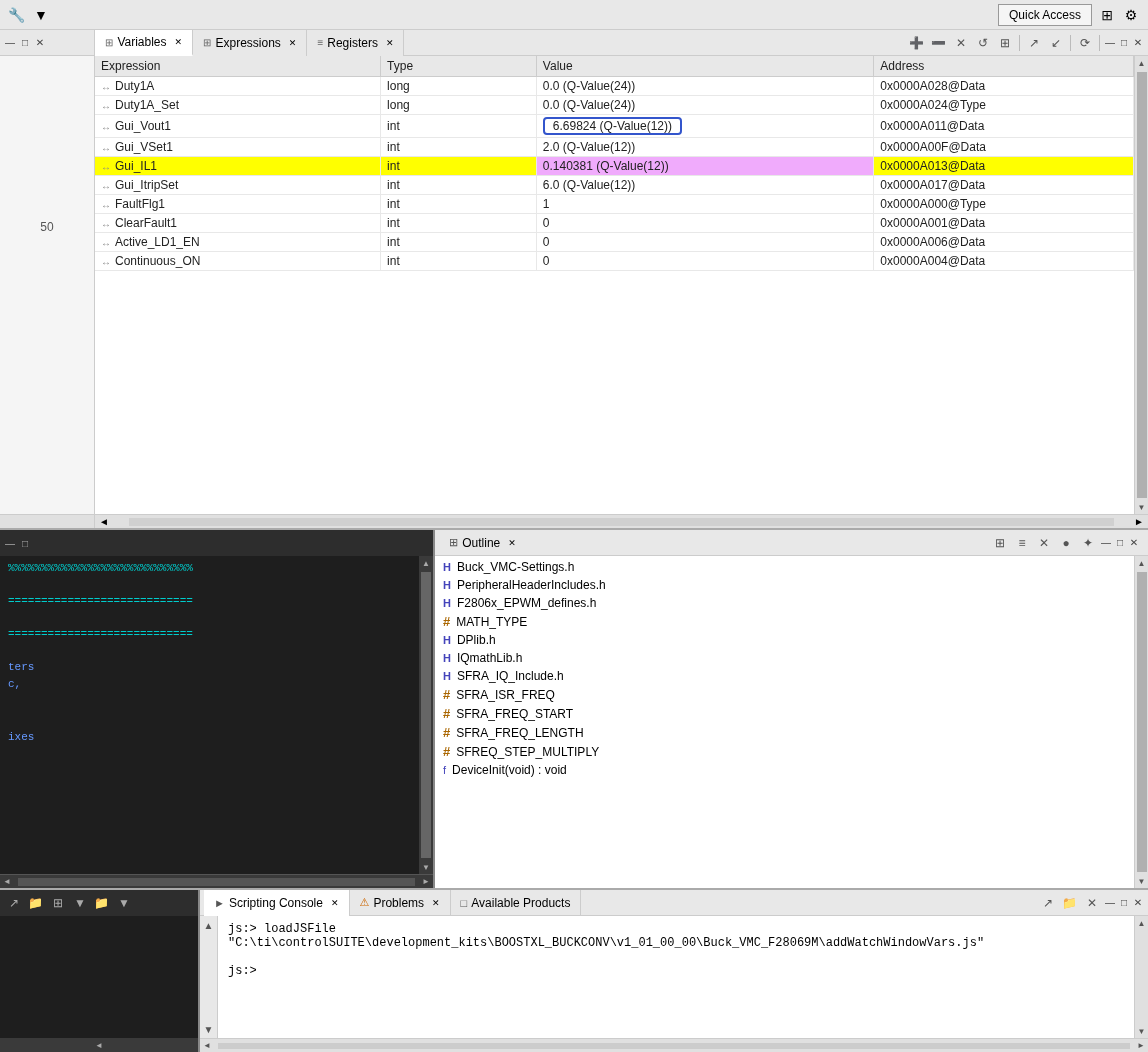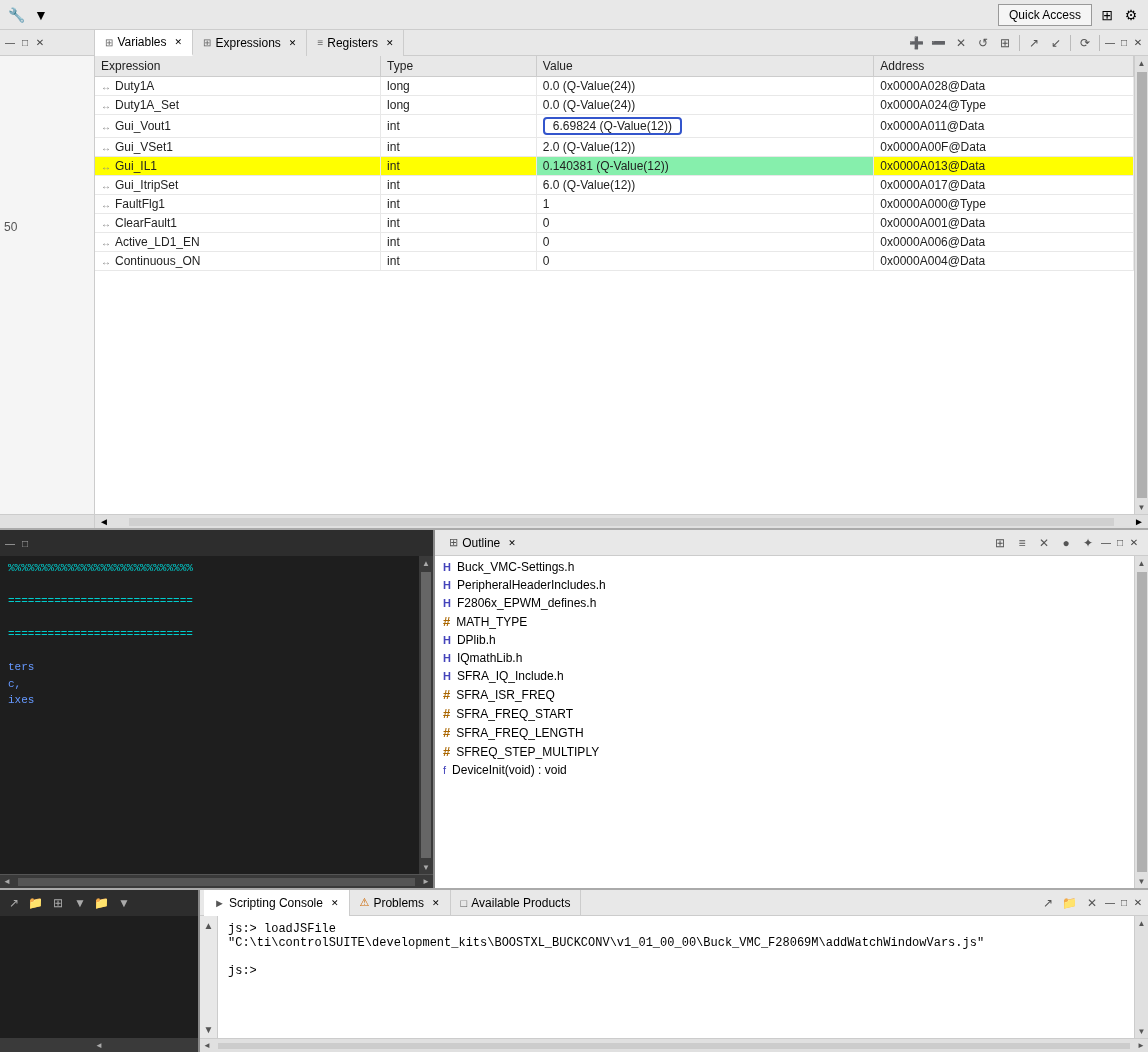--- a/index.html
+++ b/index.html
@@ -72,20 +72,21 @@
       padding: 0 4px;
       gap: 3px;
       font-size: 10px;
     }
     .left-panel-content {
       flex: 1;
       padding: 4px;
       font-size: 11px;
       color: #555;
       overflow: hidden;
+      text-align: center;
     }
     .scrollbar-h {
       height: 14px;
       background: #e0e0e0;
       border-top: 1px solid #ccc;
     }
 
     
     .variables-panel {
       flex: 1;
@@ -489,21 +490,21 @@
                 </tr>
                 <tr>
                   <td class="col-expr"><span class="expr-icon">↔</span>Gui_VSet1</td>
                   <td class="col-type">int</td>
                   <td class="col-value">2.0 (Q-Value(12))</td>
                   <td class="col-addr">0x0000A00F@Data</td>
                 </tr>
                 <tr style="background-color: rgb(255, 255, 0);">
                   <td class="col-expr"><span class="expr-icon">↔</span>Gui_IL1</td>
                   <td class="col-type">int</td>
-                  <td class="col-value" style="background-color: #86efac;">0.140381 (Q-Value(12))</td>
+                  <td class="col-value" style="background-color: #f0abfc;">0.140381 (Q-Value(12))</td>
                   <td class="col-addr">0x0000A013@Data</td>
                 </tr>
                 <tr>
                   <td class="col-expr"><span class="expr-icon">↔</span>Gui_ItripSet</td>
                   <td class="col-type">int</td>
                   <td class="col-value">6.0 (Q-Value(12))</td>
                   <td class="col-addr">0x0000A017@Data</td>
                 </tr>
                 <tr>
                   <td class="col-expr"><span class="expr-icon">↔</span>FaultFlg1</td>
@@ -557,21 +558,21 @@
       <div style="display:flex;flex:1;overflow:hidden;">
         <div class="code-content">
           <div style="color:#00cccc;">%%%%%%%%%%%%%%%%%%%%%%%%%%%%</div>
           <br>
           <div style="color:#00cccc;">============================</div>
           <br>
           <div style="color:#00cccc;">============================</div>
           <br>
           <div style="color:#6699ff;">ters</div>
           <div style="color:#6699ff;">c,</div>
-          <div style="color:#6699ff;">ixes</div>
+          <div style="color:#6699ff;margin-top:37px;">ixes</div>
         </div>
         <div style="display:flex;flex-direction:column;width:14px;background:#3a3a3a;">
           <div style="height:14px;display:flex;align-items:center;justify-content:center;color:#aaa;font-size:8px;cursor:pointer;">▲</div>
           <div style="flex:1;background:#666;margin:2px;"></div>
           <div style="height:14px;display:flex;align-items:center;justify-content:center;color:#aaa;font-size:8px;cursor:pointer;">▼</div>
         </div>
       </div>
       <div style="height:14px;background:#3a3a3a;border-top:1px solid #555;display:flex;align-items:center;">
         <span style="color:#aaa;font-size:8px;padding:0 3px;cursor:pointer;">◄</span>
         <div style="flex:1;height:8px;background:#555;margin:0 4px;"></div>

